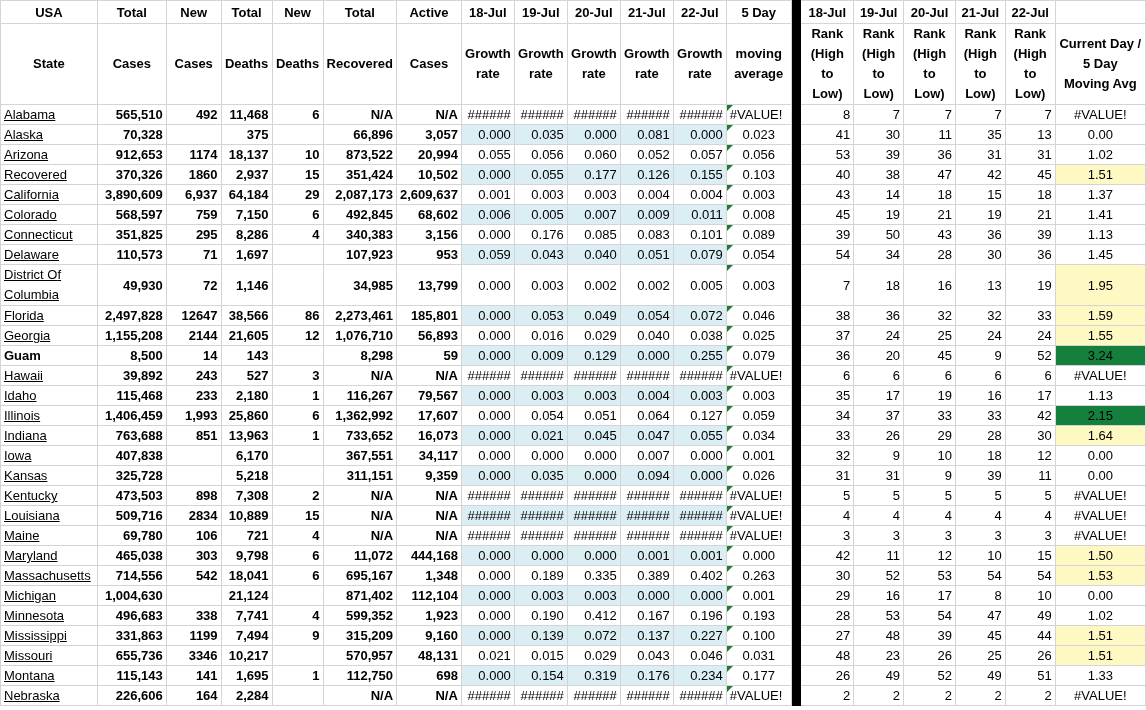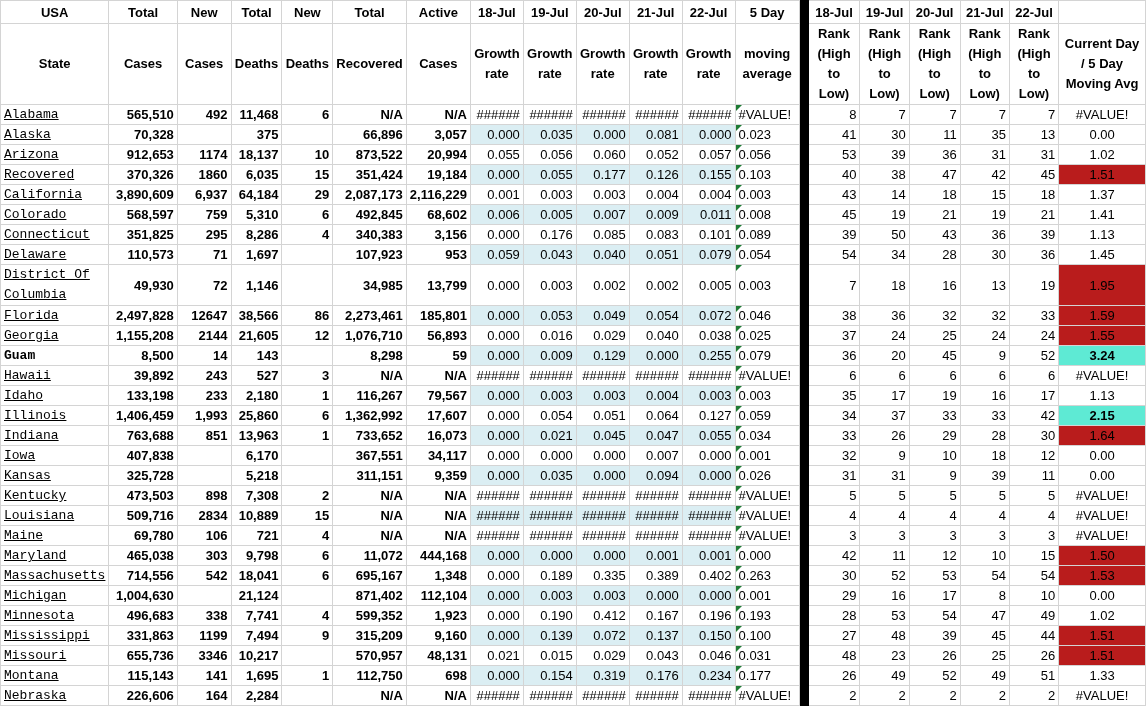--- a/index.html
+++ b/index.html
@@ -2,35 +2,35 @@
 <html><head>
 <meta charset="utf-8">
 <style>
   html, body { margin:0; padding:0; background:#ffffff; }
   body { width:1146px; height:710px; overflow:hidden; font-family:"Liberation Sans", "DejaVu Sans", sans-serif; font-size:13px; color:#000; }
   .sheet { position:relative; width:1146px; height:710px; }
   table { border-collapse:collapse; table-layout:fixed; position:absolute; top:0; left:0; }
   td { border:1px solid #d4d4d4; padding:0 3px; white-space:nowrap; overflow:hidden; height:19px; line-height:19px; }
   tr.hdr1 td { height:22px; font-weight:bold; text-align:center; }
   tr.hdr2 td { height:78px; font-weight:bold; text-align:center; white-space:normal; line-height:20px; vertical-align:middle; }
-  td.state { text-align:left; text-decoration:underline;font-family:Liberation Mono, monospace; }
+  td.state { text-align:left; text-decoration:underline; }
   td.state.nolink { text-decoration:none; font-weight:bold; }
   td.num { text-align:right; font-weight:bold; }
   td.gr { text-align:right; }
-  td.ma { text-align:left; position:relative; }
+  td.ma { text-align:center; position:relative; }
   td.ma.err { text-align:left; }
   td.ma::before { content:""; position:absolute; left:0; top:0; width:0; height:0; border-top:6px solid #1e7b34; border-right:6px solid transparent; }
   td.rank { text-align:right; }
   td.ratio { text-align:center; }
   td.sep { background:#000; border-color:#000; padding:0; }
   tr.blue td.gr { background:#dbeef3; }
   tr.tall td { height:39px; line-height:19px; }
   tr.tall td.state { white-space:normal; line-height:20px; }
-  td.hl-yellow { background:#b91c1c; }
-  td.hl-pink { background:#5eead4;font-weight:bold; }
+  td.hl-yellow { background:#fef9c3; }
+  td.hl-pink { background:#15803d; }
 </style>
 </head>
 <body>
 
 <div class="sheet">
 <table>
   <colgroup>
     <col style="width:97px">
         <col style="width:69px">
         <col style="width:55px">
@@ -160,24 +160,24 @@
           <td class="rank">39</td>
           <td class="rank">36</td>
           <td class="rank">31</td>
           <td class="rank">31</td>
           <td class="ratio">1.02</td>
         </tr>
         <tr class="blue">
           <td class="state">Recovered</td>
           <td class="num">370,326</td>
           <td class="num">1860</td>
-          <td class="num">6,035</td>
+          <td class="num">2,937</td>
           <td class="num">15</td>
           <td class="num">351,424</td>
-          <td class="num">19,184</td>
+          <td class="num">10,502</td>
           <td class="gr">0.000</td>
           <td class="gr">0.055</td>
           <td class="gr">0.177</td>
           <td class="gr">0.126</td>
           <td class="gr">0.155</td>
           <td class="ma">0.103</td>
           <td class="sep"></td>
           <td class="rank">40</td>
           <td class="rank">38</td>
           <td class="rank">47</td>
@@ -185,40 +185,40 @@
           <td class="rank">45</td>
           <td class="ratio hl-yellow">1.51</td>
         </tr>
         <tr>
           <td class="state">California</td>
           <td class="num">3,890,609</td>
           <td class="num">6,937</td>
           <td class="num">64,184</td>
           <td class="num">29</td>
           <td class="num">2,087,173</td>
-          <td class="num">2,116,229</td>
+          <td class="num">2,609,637</td>
           <td class="gr">0.001</td>
           <td class="gr">0.003</td>
           <td class="gr">0.003</td>
           <td class="gr">0.004</td>
           <td class="gr">0.004</td>
           <td class="ma">0.003</td>
           <td class="sep"></td>
           <td class="rank">43</td>
           <td class="rank">14</td>
           <td class="rank">18</td>
           <td class="rank">15</td>
           <td class="rank">18</td>
           <td class="ratio">1.37</td>
         </tr>
         <tr class="blue">
           <td class="state">Colorado</td>
           <td class="num">568,597</td>
           <td class="num">759</td>
-          <td class="num">5,310</td>
+          <td class="num">7,150</td>
           <td class="num">6</td>
           <td class="num">492,845</td>
           <td class="num">68,602</td>
           <td class="gr">0.006</td>
           <td class="gr">0.005</td>
           <td class="gr">0.007</td>
           <td class="gr">0.009</td>
           <td class="gr">0.011</td>
           <td class="ma">0.008</td>
           <td class="sep"></td>
@@ -378,21 +378,21 @@
           <td class="sep"></td>
           <td class="rank">6</td>
           <td class="rank">6</td>
           <td class="rank">6</td>
           <td class="rank">6</td>
           <td class="rank">6</td>
           <td class="ratio">#VALUE!</td>
         </tr>
         <tr class="blue">
           <td class="state">Idaho</td>
-          <td class="num">133,198</td>
+          <td class="num">115,468</td>
           <td class="num">233</td>
           <td class="num">2,180</td>
           <td class="num">1</td>
           <td class="num">116,267</td>
           <td class="num">79,567</td>
           <td class="gr">0.000</td>
           <td class="gr">0.003</td>
           <td class="gr">0.003</td>
           <td class="gr">0.004</td>
           <td class="gr">0.003</td>
@@ -652,21 +652,21 @@
           <td class="num">331,863</td>
           <td class="num">1199</td>
           <td class="num">7,494</td>
           <td class="num">9</td>
           <td class="num">315,209</td>
           <td class="num">9,160</td>
           <td class="gr">0.000</td>
           <td class="gr">0.139</td>
           <td class="gr">0.072</td>
           <td class="gr">0.137</td>
-          <td class="gr">0.150</td>
+          <td class="gr">0.227</td>
           <td class="ma">0.100</td>
           <td class="sep"></td>
           <td class="rank">27</td>
           <td class="rank">48</td>
           <td class="rank">39</td>
           <td class="rank">45</td>
           <td class="rank">44</td>
           <td class="ratio hl-yellow">1.51</td>
         </tr>
         <tr>

